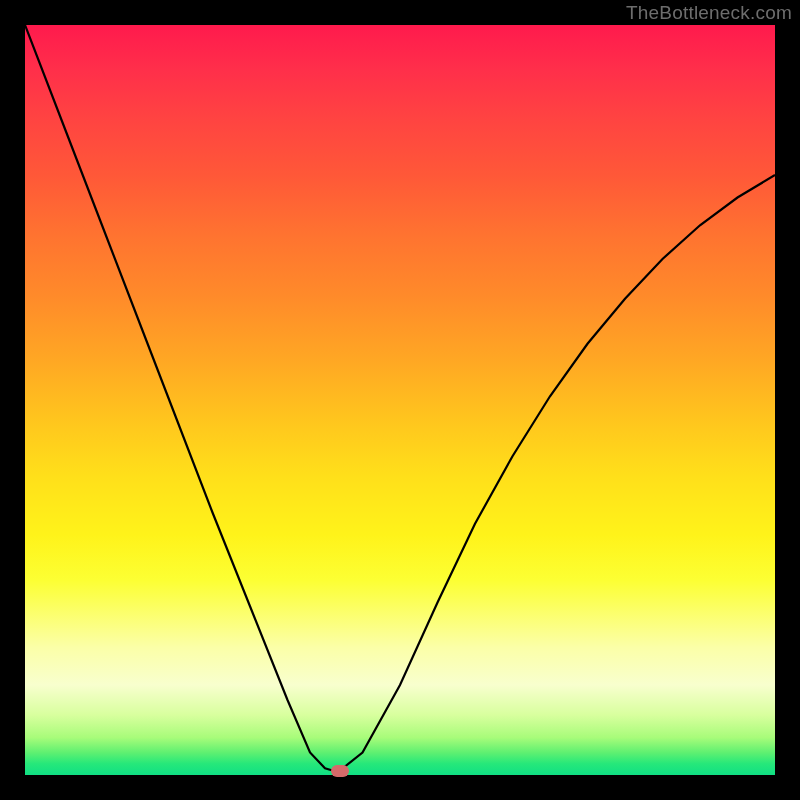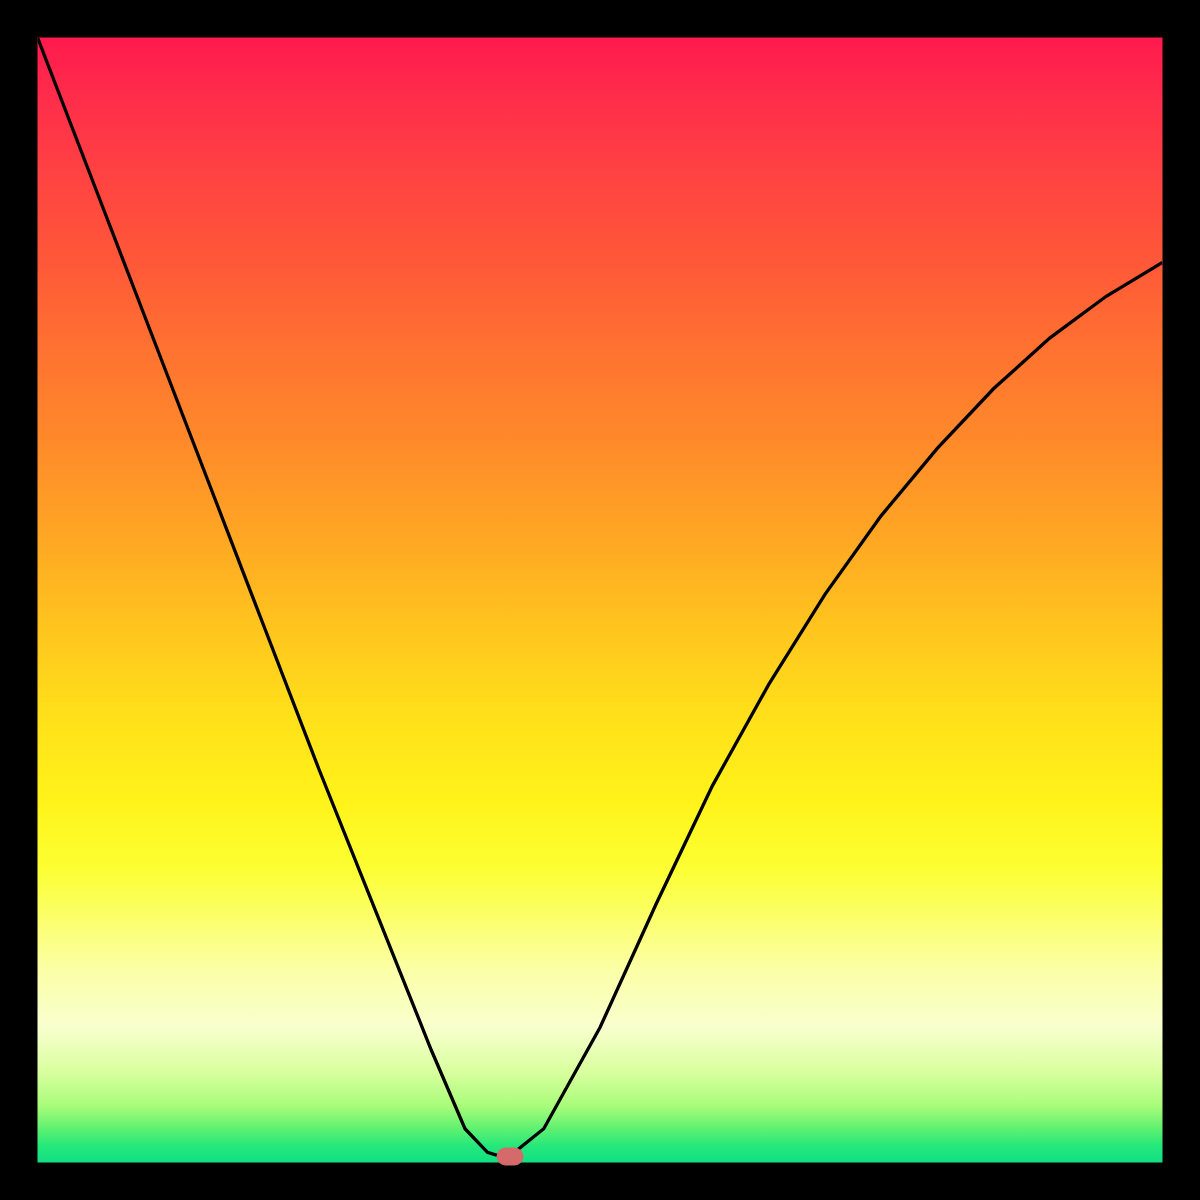--- a/index.html
+++ b/index.html
@@ -72,14 +72,15 @@
 
 <div class="outer">
 
   <div class="plot-area">
     <svg class="curve-svg" viewBox="0 0 750 750" preserveAspectRatio="none">
       <path id="curve-path" fill="none" stroke="#000" stroke-width="2.2" d="M0.00 0.00 L37.50 97.50 L75.00 195.00 L112.50 292.50 L150.00 390.00 L187.50 487.50 L225.00 581.25 L262.50 675.00 L285.00 727.50 L300.00 743.25 L307.50 745.50 L315.00 745.50 L337.50 727.50 L375.00 660.00 L412.50 577.50 L450.00 498.75 L487.50 431.25 L525.00 371.25 L562.50 318.75 L600.00 273.75 L637.50 234.00 L675.00 200.25 L712.50 172.50 L750.00 150.00"></path>
     </svg>
     <div id="marker" class="marker" style="left: 315px; top: 745.5px;"></div>
   </div>
 
+  <div class="watermark">TheBottleneck.com</div>
 
 </div>
 
 </body></html>

